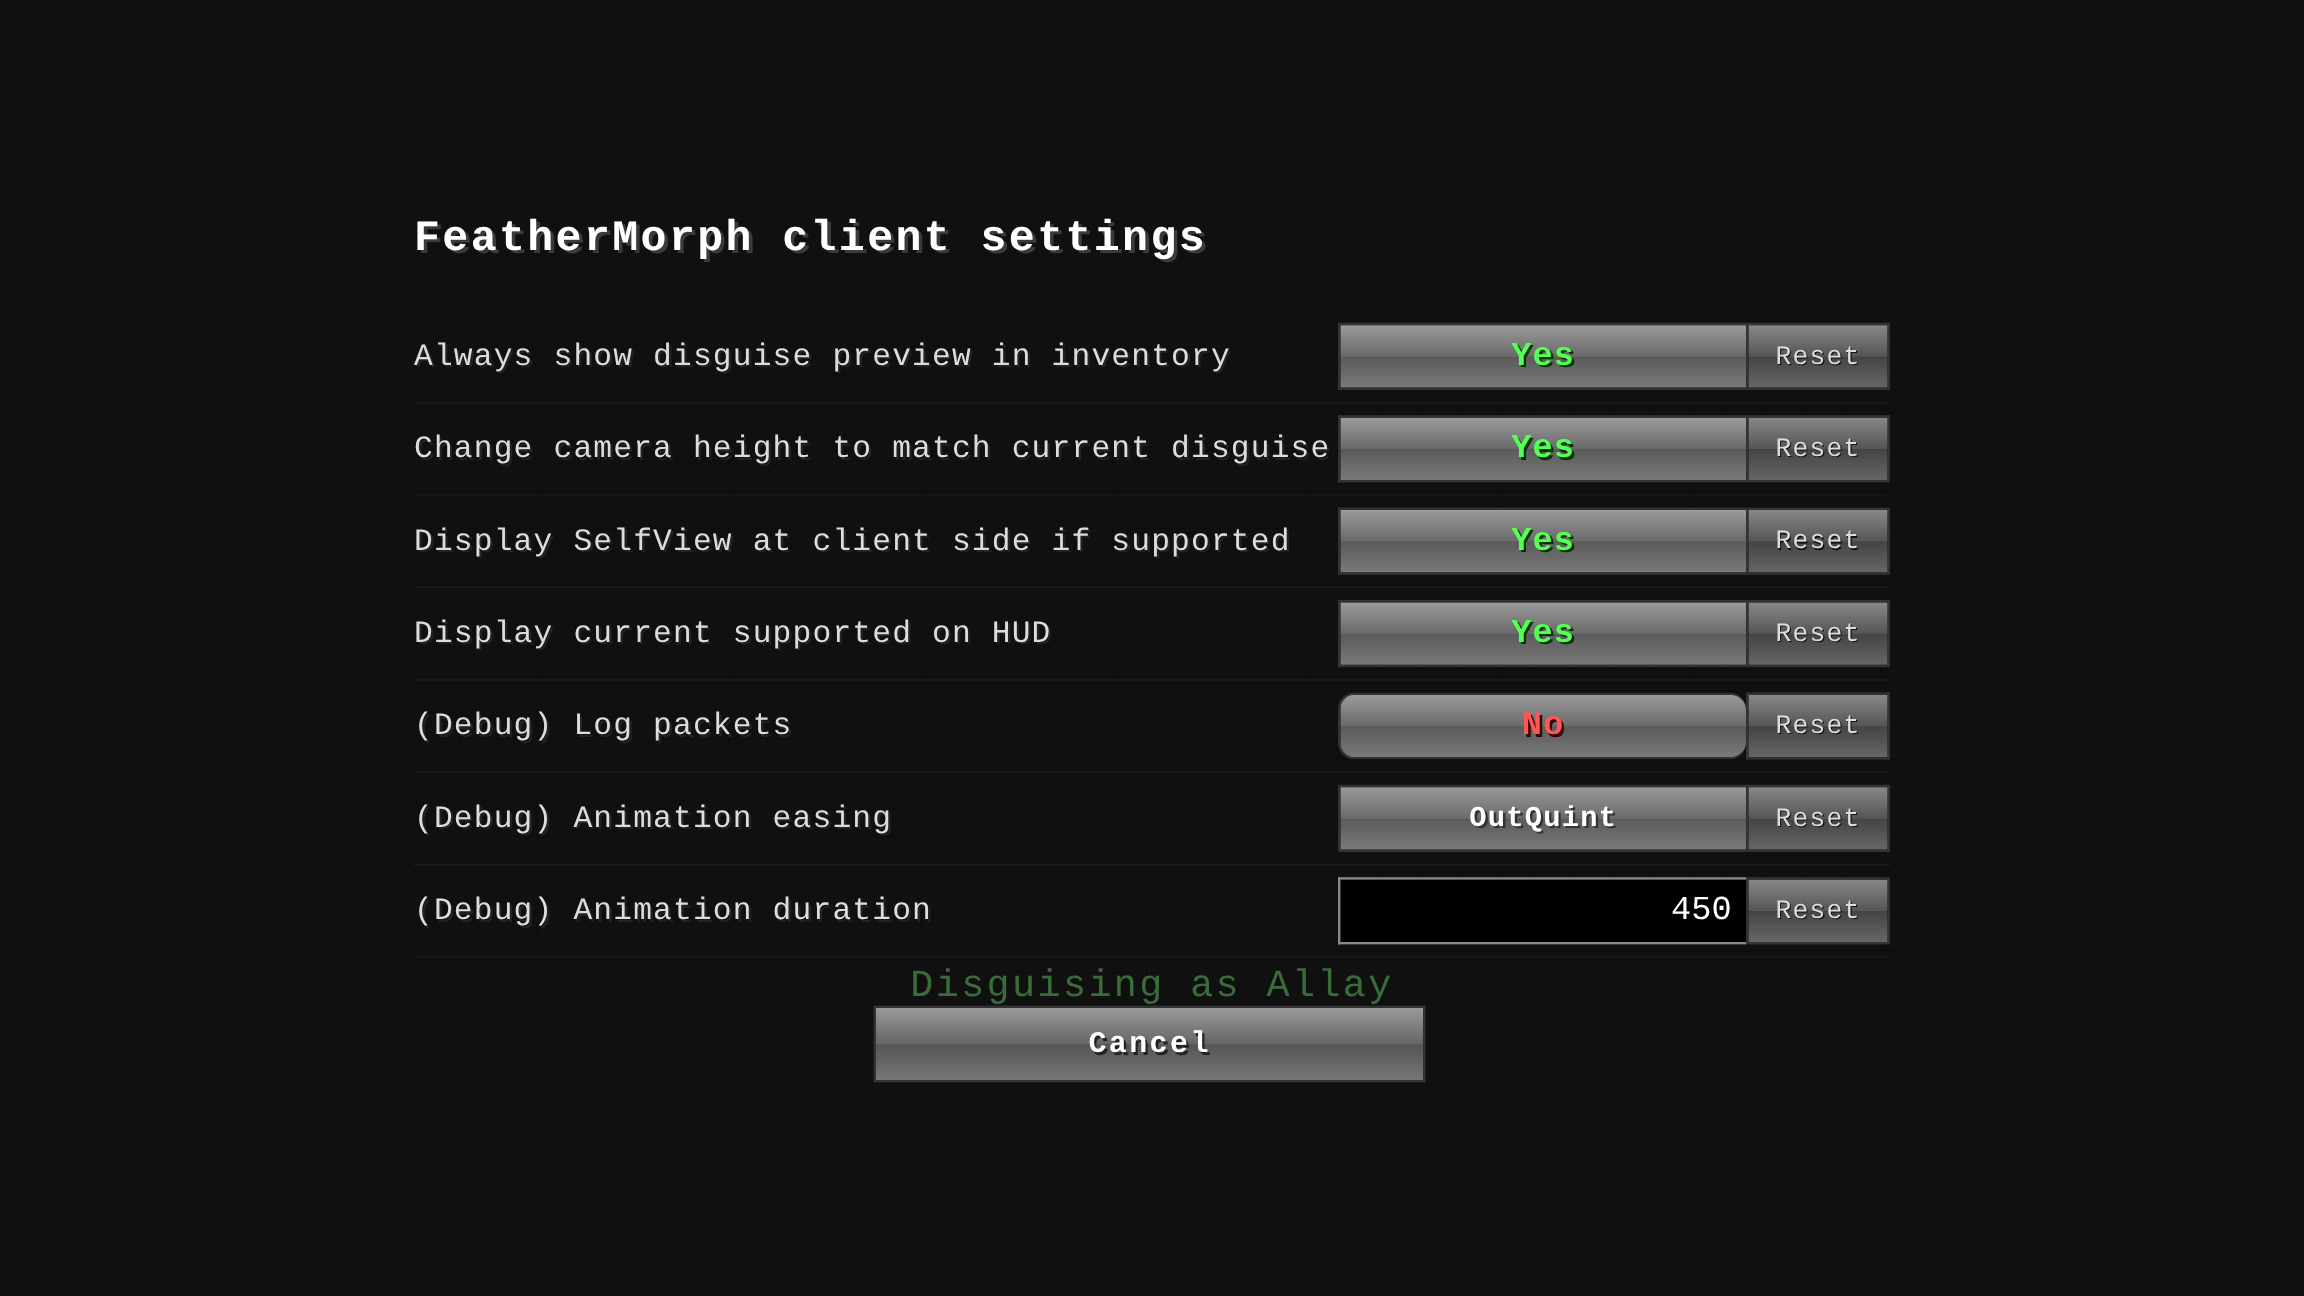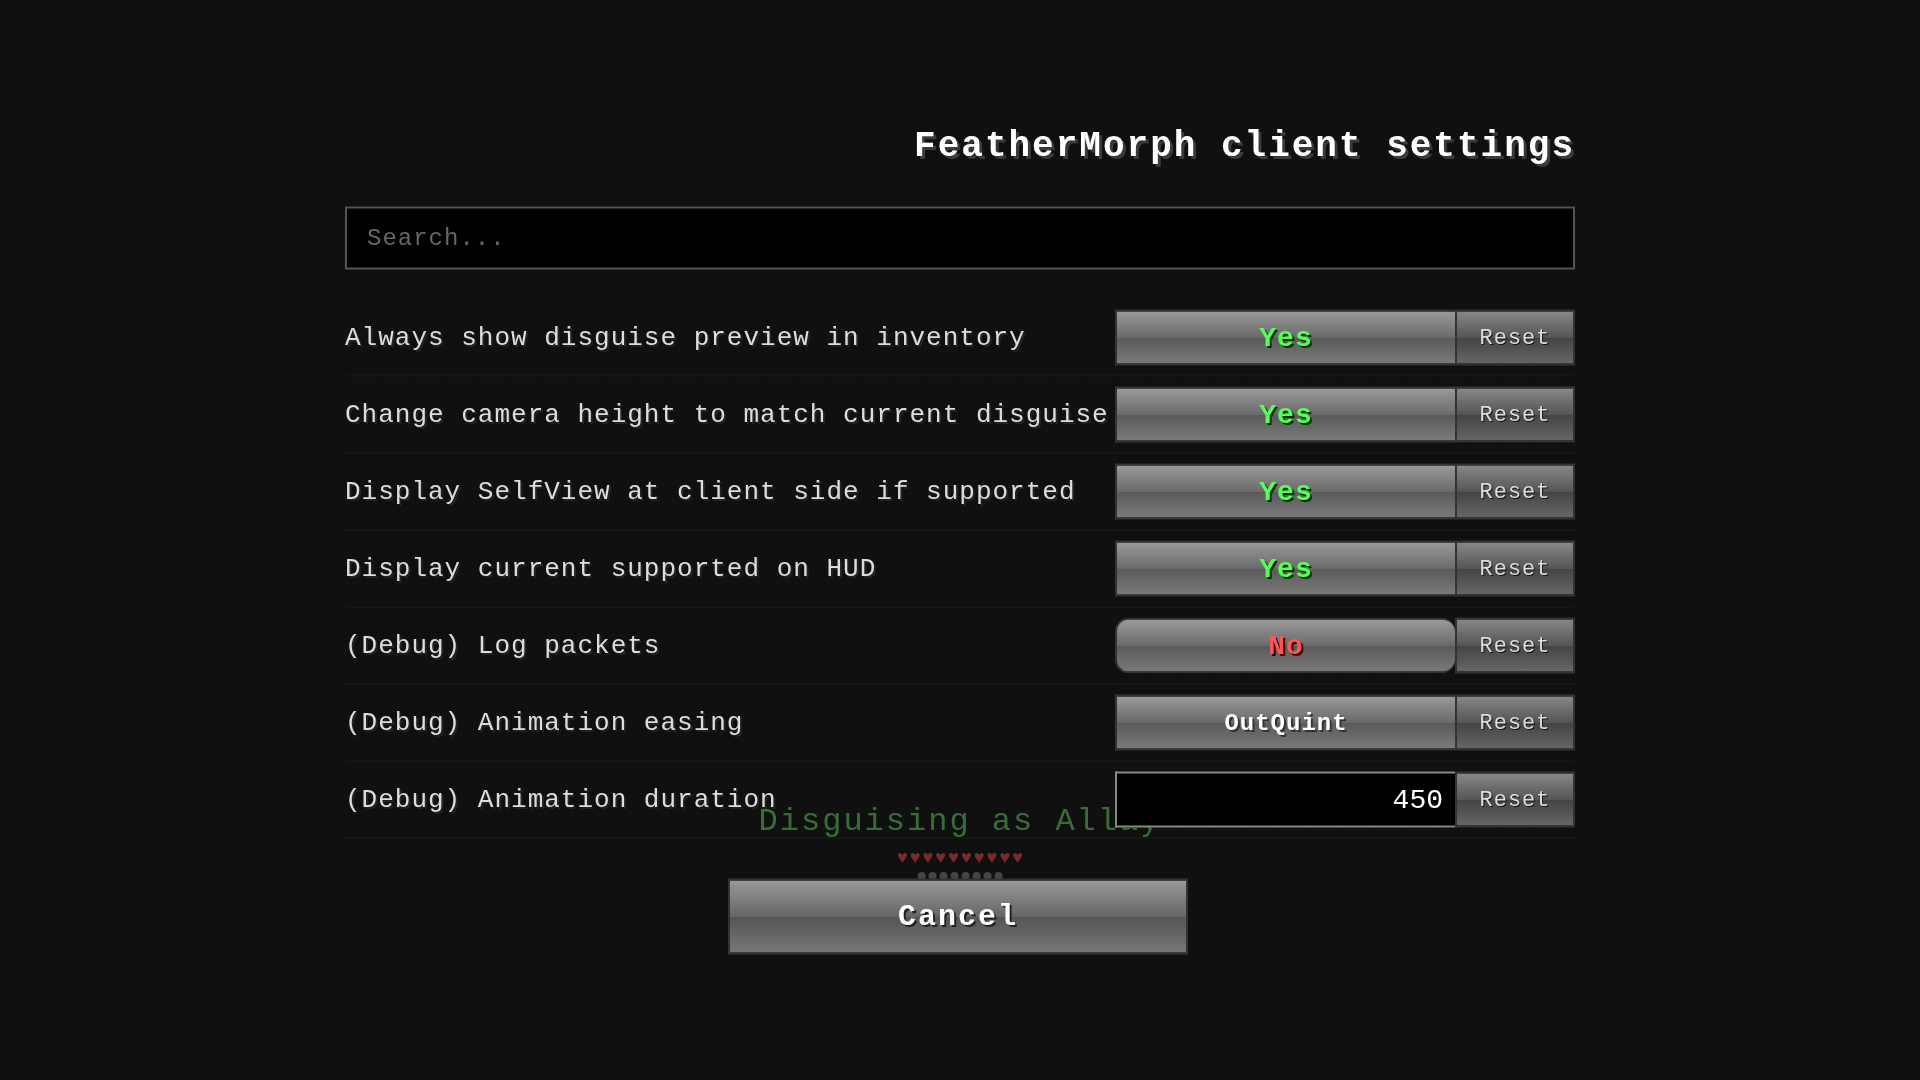--- a/index.html
+++ b/index.html
@@ -55,21 +55,21 @@
     .settings-panel {
       position: absolute;
       top: 50%;
       left: 50%;
       transform: translate(-50%, -50%);
       width: 1230px;
       z-index: 2;
     }
 
     .panel-title {
-      text-align: right;
+      text-align: left;
       color: #ffffff;
       font-size: 36px;
       font-weight: bold;
       letter-spacing: 2px;
       margin-bottom: 40px;
       font-family: 'Courier New', monospace;
       text-shadow: 3px 3px 0 #3a3a3a;
     }
 
     .search-container {
@@ -183,25 +183,25 @@
 
     .bottom-buttons {
       display: flex;
       justify-content: center;
       gap: 0;
       margin-top: 40px;
     }
 
     .cancel-btn {
       width: 460px;
-      height: 76px;
+      height: 64px;
       background: linear-gradient(180deg, #999999 0%, #666666 50%, #555555 51%, #777777 100%);
       border: 2px solid #333333;
       color: #ffffff;
-      font-size: 30px;
+      font-size: 25px;
       font-family: 'Courier New', monospace;
       font-weight: bold;
       cursor: pointer;
       letter-spacing: 2px;
       text-shadow: 2px 2px 0 #222222;
       margin-right: 4px;
     }
 
     .save-btn {
       width: 460px;
@@ -264,23 +264,20 @@
   </style>
 </head>
 <body>
 
 <div class="bg-minecraft"></div>
 <div class="dialog-overlay"></div>
 
 <div class="settings-panel">
   <h1 class="panel-title">FeatherMorph client settings</h1>
 
-  <div class="search-container">
-    <input class="search-input" type="text" placeholder="Search..." style="">
-  </div>
 
   <div class="settings-list">
 
     <div class="setting-row">
       <span class="setting-label">Always show disguise preview in inventory</span>
       <div class="setting-controls">
         <button class="value-btn">Yes</button>
         <button class="reset-btn">Reset</button>
       </div>
     </div>

